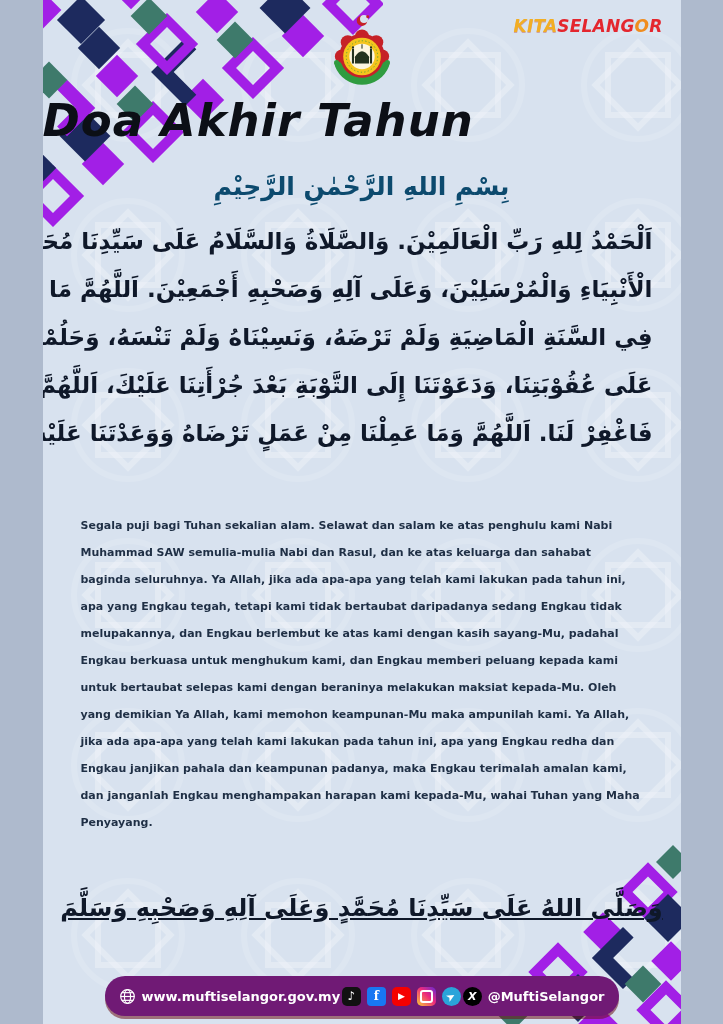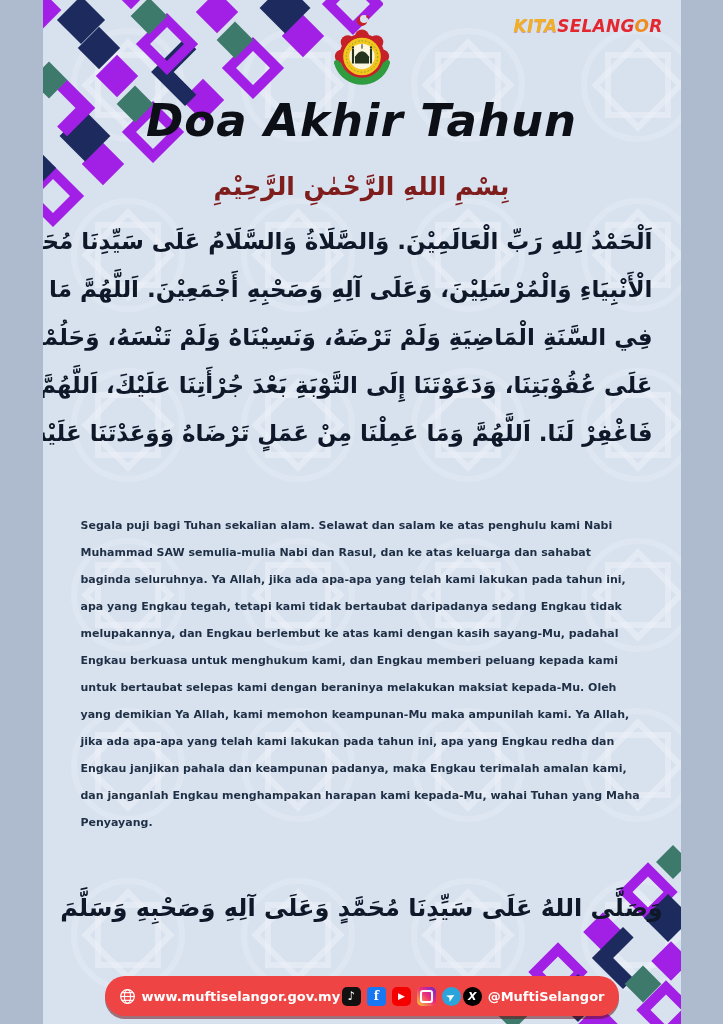--- a/index.html
+++ b/index.html
@@ -11,39 +11,39 @@
   .deco-br{bottom:0;right:0;}
 
   .brand{position:absolute;top:16px;right:18px;z-index:3;font-style:italic;font-weight:bold;
          font-size:17px;letter-spacing:.2px;white-space:nowrap;}
   .brand .kita{color:#f2ae24;text-shadow:0 1px 0 rgba(180,40,30,.35);}
   .brand .sel{color:#e4262e;}
   .brand .selo{color:#f08c1e;}
 
   .crest{position:absolute;top:12px;left:50%;transform:translateX(-50%);z-index:3;}
 
-  .title{position:absolute;top:94px;left:0;width:100%;text-align:center;z-index:3;
+  .title{position:absolute;top:94px;left:0;width:100%;text-align:left;z-index:3;
          font-size:45px;font-weight:bold;font-style:italic;color:#0c0f16;letter-spacing:1px;}
 
   .bismillah{position:absolute;top:172px;left:0;width:100%;text-align:center;z-index:3;
-             direction:rtl;font-size:25px;font-weight:bold;color:#7f1d1d;}
+             direction:rtl;font-size:25px;font-weight:bold;color:#0c4a6e;}
 
   .arabic{position:absolute;top:217px;left:28px;right:28px;z-index:3;direction:rtl;
           text-align:center;color:#0f1829;font-weight:bold;font-size:23px;}
   .arabic .aline{line-height:48px;white-space:nowrap;}
 
   .malay{position:absolute;top:512px;left:38px;right:38px;z-index:3;text-align:left;
          font-weight:bold;font-size:11px;line-height:27px;color:#1f2f45;}
 
   .closing{position:absolute;top:888px;left:0;width:100%;z-index:3;text-align:center;
-           direction:rtl;font-weight:bold;color:#0f1829;font-size:24px;}
+           direction:rtl;font-weight:bold;color:#0f1829;font-size:24px;text-decoration:underline;}
   .closing .cline{line-height:40px;}
 
   .footer{position:absolute;left:62px;right:62px;bottom:8px;height:40px;z-index:4;
-          background:#ef4444;border-radius:21px;box-shadow:0 3px 0 rgba(110,18,26,.55);
+          background:#701a75;border-radius:21px;box-shadow:0 3px 0 rgba(110,18,26,.55);
           display:flex;align-items:center;justify-content:space-between;padding:0 14px;
           color:#fff;font-weight:bold;font-size:13px;}
   .f-group{display:flex;align-items:center;gap:6px;white-space:nowrap;}
   .icon-sq{width:19px;height:19px;border-radius:5px;display:flex;align-items:center;
            justify-content:center;font-size:12px;color:#fff;flex:0 0 auto;}
   .tiktok{background:#111;}
   .facebook{background:#1877f2;border-radius:4px;font-family:"DejaVu Serif",serif;}
   .youtube{background:#f50000;font-size:9px;}
   .instagram{background:linear-gradient(45deg,#f9ce34,#ee2a7b 55%,#6228d7);}
   .ig-inner{width:9px;height:9px;border:2px solid #fff;border-radius:3px;}

